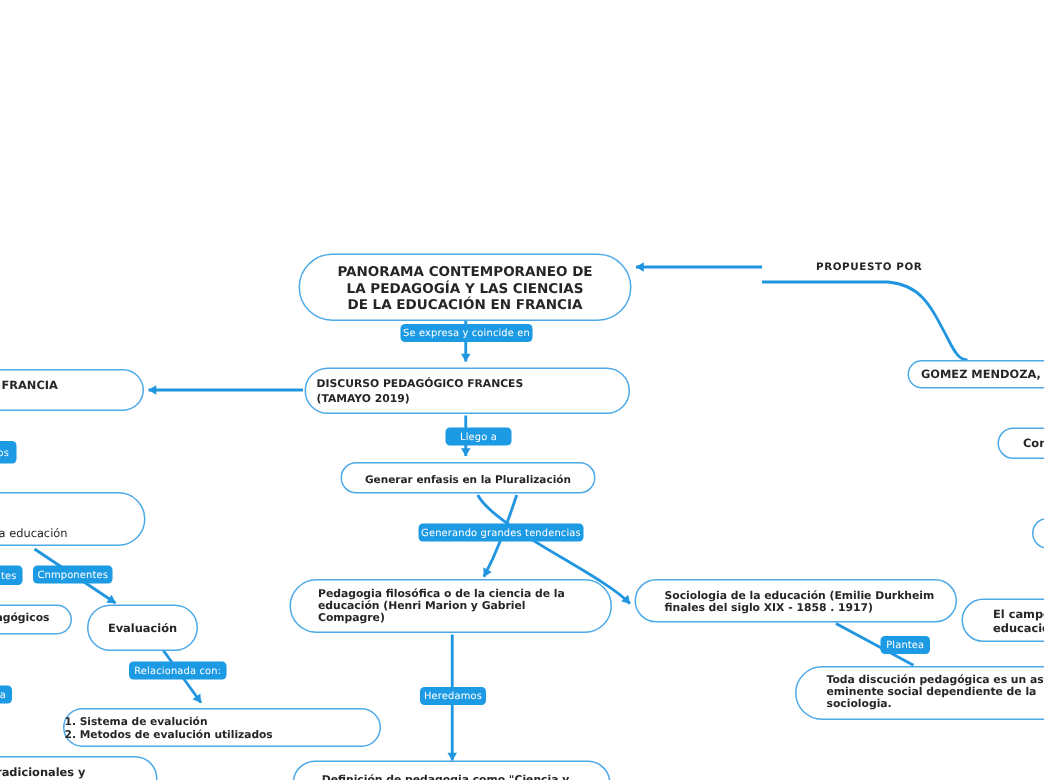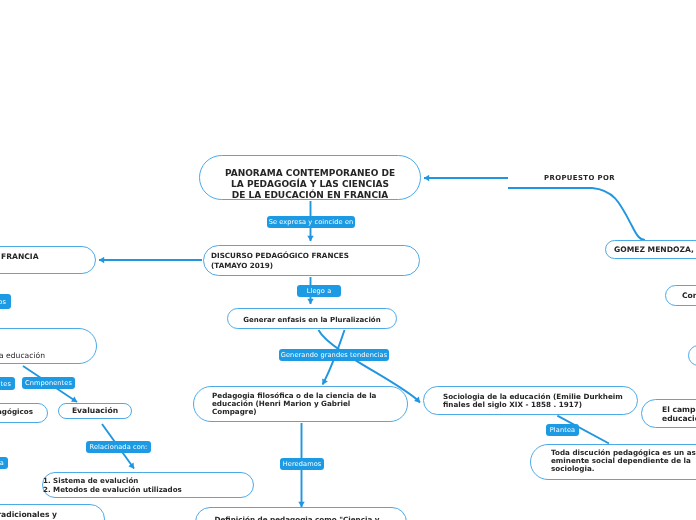--- a/index.html
+++ b/index.html
@@ -17,33 +17,33 @@
   .node.ctr .txt{text-align:center;}
   .node.nw .txt{white-space:nowrap;}
   .node.rt .txt{text-align:right;}
   .node.reg{font-weight:normal;}
   .lbl{position:absolute;box-sizing:border-box;background:#1d9ae4;color:#fff;
        border-radius:3px;font-size:6.6px;white-space:nowrap;display:flex;
        align-items:center;justify-content:center;letter-spacing:0.1px;}
   .plain{position:absolute;color:#262626;font-weight:bold;white-space:nowrap;}
 
   
-  #n-root      {left:199px;  top:155px; width:222px; height:45px; font-size:9px;   line-height:11px;align-items:flex-end;}
+  #n-root      {left:199px;  top:169px; width:222px; height:45px; font-size:9px;   line-height:11px;}
   #n-root      .txt{transform:translateY(2px);}
   #n-francia   {left:-120px; top:246px; width:216px; height:28px; font-size:7.6px;align-items:flex-start;}
   #n-francia   .txt{padding-left:120px;padding-top:5px;}
   #n-discurso  {left:203px;  top:245px; width:217px; height:31px; font-size:7.2px;}
   #n-discurso  .txt{padding-left:7px;}
   #n-generar   {left:227px;  top:308px; width:170px; height:21px; font-size:7px;}
   #n-generar   .txt{transform:translateY(2px);}
   #n-educacion {left:-150px; top:328px; width:247px; height:36px; font-size:7.6px;align-items:flex-end;}
   #n-educacion .txt{padding-right:51px;padding-bottom:3px;}
   #n-agogicos  {left:-100px; top:403px; width:148px; height:20px; font-size:7.2px;}
   #n-agogicos  .txt{padding-right:14px;transform:translateY(-1px);}
-  #n-evaluacion{left:58px;   top:403px; width:74px;  height:16px; font-size:7.6px;}
+  #n-evaluacion{left:58px;   top:403px; width:74px;  height:31px; font-size:7.6px;}
   #n-sistema   {left:42px;   top:472px; width:212px; height:26px; font-size:7.1px;line-height:8.8px;}
   #n-sistema   .txt{transform:translateY(1px);}
   #n-tradic    {left:-110px; top:504px; width:215px; height:30px; font-size:7.6px;}
   #n-tradic    .txt{padding-right:47px;transform:translateY(-4px);}
   #n-pedfilo   {left:193px;  top:386px; width:215px; height:36px; font-size:7.2px;line-height:8px;}
   #n-pedfilo   .txt{padding-left:18px;white-space:pre;}
   #n-definicion{left:195px;  top:507px; width:212px; height:30px; font-size:7.2px;}
   #n-definicion .txt{transform:translate(-4px,-2px);}
   #n-sociologia{left:423px;  top:386px; width:215px; height:29px; font-size:7.2px;line-height:8px;}
   #n-sociologia .txt{padding-left:19px;white-space:pre;}
@@ -55,21 +55,21 @@
   #n-con       .txt{padding-left:16px;}
   #n-elcampo   {left:641px;  top:399px; width:160px; height:29px; font-size:7.6px;line-height:8.6px;}
   #n-elcampo   .txt{padding-left:20px;white-space:pre;transform:translateY(1px);}
   #n-partialr  {left:688px;  top:345px; width:120px; height:21px; font-size:7.2px;}
 
   
   #l-seexpresa {left:267px; top:216px; width:88px;  height:12px;}
   #l-llego     {left:297px; top:285px; width:44px;  height:12px;}
   #l-generando {left:279px; top:349px; width:110px; height:12px;}
   #l-heredamos {left:280px; top:458px; width:44px;  height:12px;}
-  #l-plantea   {left:546px; top:424px; width:33px;  height:12px;text-align:center;}
+  #l-plantea   {left:587px; top:424px; width:33px;  height:12px;text-align:center;}
   #l-compon    {left:22px;  top:377px; width:53px;  height:12px;}
   #l-relac     {left:86px;  top:441px; width:65px;  height:12px;}
   #l-os        {left:-22px; top:294px; width:33px;  height:15px;justify-content:flex-end;padding-right:5px;}
   #l-ates      {left:-26px; top:377px; width:41px;  height:13px;justify-content:flex-end;padding-right:4px;}
   #l-a         {left:-20px; top:457px; width:28px;  height:12px;justify-content:flex-end;padding-right:4px;}
   #p-propuesto {left:516px; top:174px; font-size:6.9px; letter-spacing:0.4px;padding-left:28px;}
 </style>
 </head>
 <body>
 

